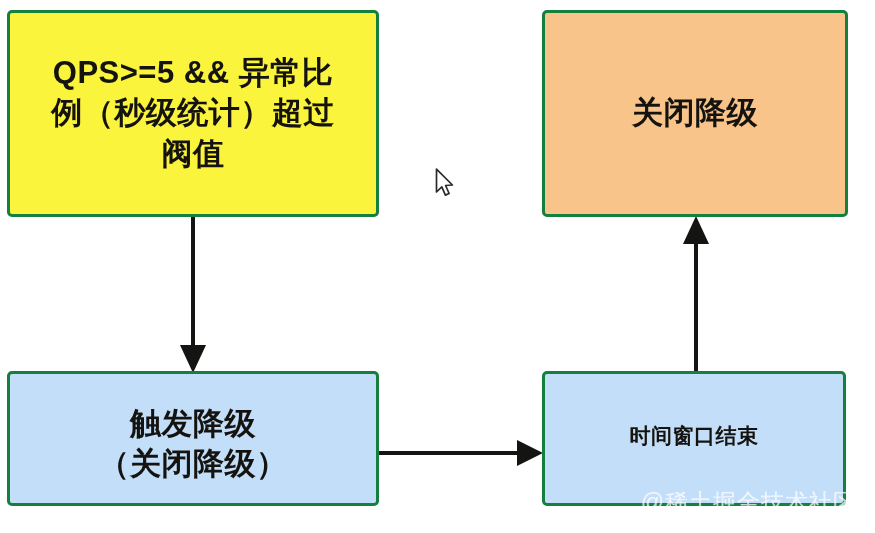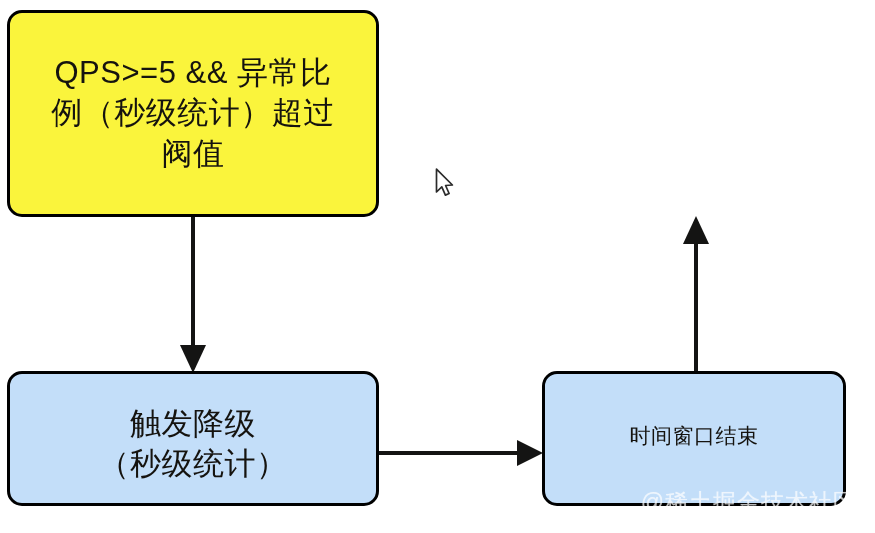--- a/index.html
+++ b/index.html
@@ -13,30 +13,30 @@
   #canvas {
     position: relative;
     width: 875px;
     height: 533px;
     background: #ffffff;
     overflow: hidden;
   }
   .node {
     position: absolute;
     box-sizing: border-box;
-    border: 3px solid #000000;
-    border-radius: 15px;
+    border: 3px solid #15803d;
+    border-radius: 5px;
     display: flex;
     align-items: center;
     justify-content: center;
     text-align: center;
     color: #15130f;
     line-height: 1.30;
     letter-spacing: 0.5px;
-    font-weight: 400;
+    font-weight: 700;
     white-space: pre-line;
     z-index: 3;
   }
   
   #node-condition {
     left: 7px;
     top: 10px;
     width: 372px;
     height: 207px;
     background: #faf43c;
@@ -151,23 +151,24 @@
 
   <div class="connector">
     <div class="edge-line-v" style="left:694px; top:230px; height:142px;"></div>
     <div class="arrow-head arrow-up" style="left:683px; top:216px;"></div>
   </div>
 
   <div class="node" id="node-condition">QPS&gt;=5 &amp;&amp; 异常比
 例（秒级统计）超过
 阀值</div>
 
+  <div class="node" id="node-close-degrade">关闭降级</div>
 
   <div class="node" id="node-trigger-degrade">触发降级
-（秒级统计）</div>
+（关闭降级）</div>
 
   <div class="node" id="node-window-end">时间窗口结束</div>
 
   <div id="watermark">@稀土掘金技术社区</div>
 
   <div id="mouse-cursor">
     <svg width="26" height="34" viewBox="0 0 26 34" xmlns="http://www.w3.org/2000/svg">
       <path d="M6.5 3.2 L6.5 26.0 L11.8 20.9 L15.4 29.1 L19.1 27.5 L15.6 19.5 L22.4 19.0 Z" fill="#ffffff" stroke="#2b2b2b" stroke-width="1.7" stroke-linejoin="round"></path>
     </svg>
   </div>

